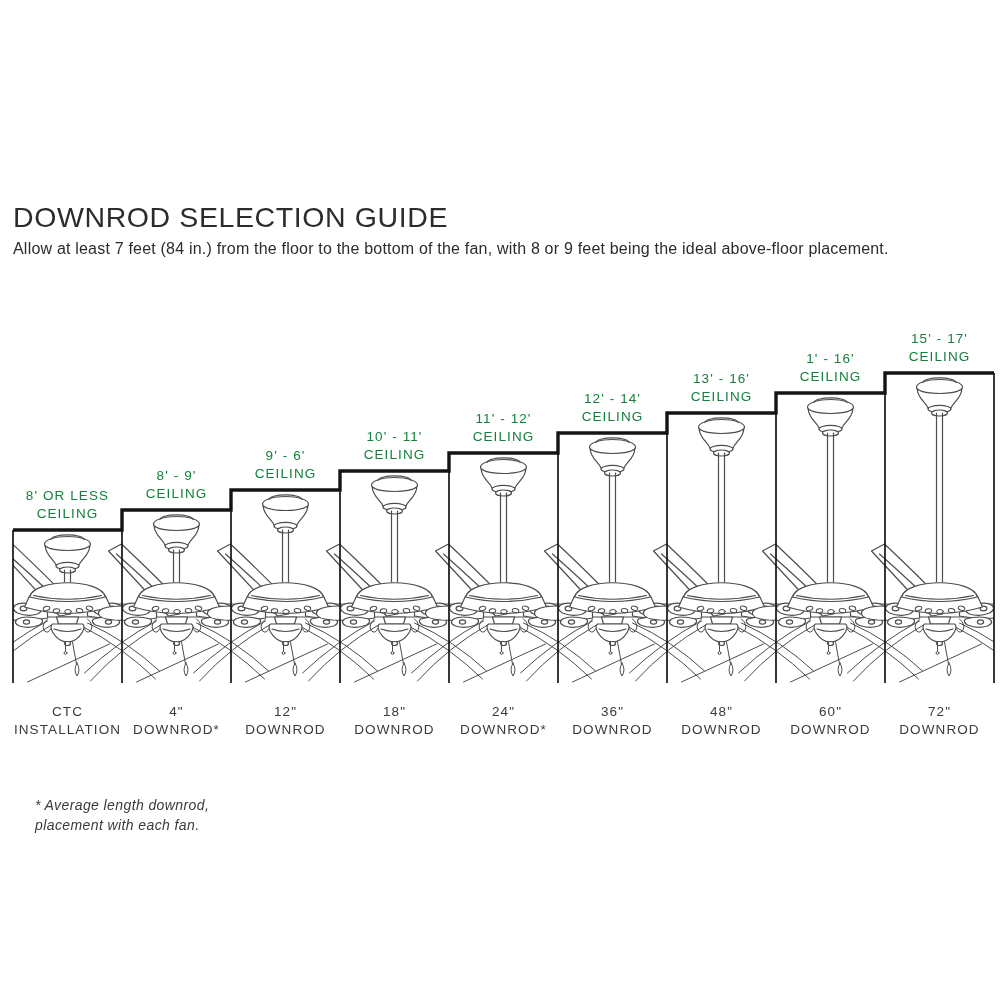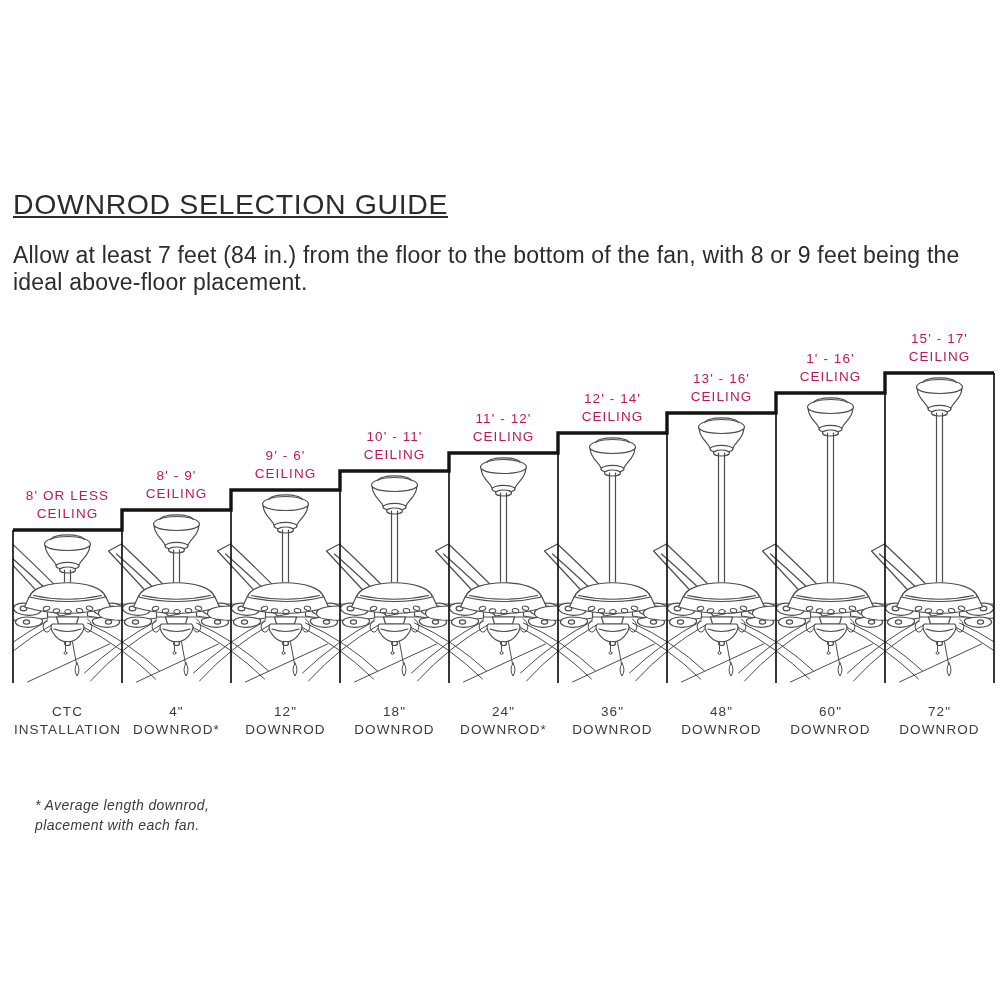--- a/index.html
+++ b/index.html
@@ -2,34 +2,33 @@
 <html style="--lineart: #4d4d4d; --text: #343434;"><head>
 <meta charset="utf-8">
 <style>
   html,body{margin:0;padding:0;background:#fff;}
   body{
     position:relative;width:1000px;height:1000px;overflow:hidden;
     font-family:"Liberation Sans", sans-serif;
     color:var(--text,#343434);
   }
   .page-title{
-    position:absolute;left:13px;top:169px;
+    position:absolute;left:13px;top:182px;
     font-size:28.5px;font-weight:500;letter-spacing:.6px;color:#2c2c2c;
     white-space:nowrap;
-    text-decoration:underline;
   }
   .subtitle{
     position:absolute;left:13px;top:219px;width:948px;
-    font-size:23px;line-height:27px;letter-spacing:.2px;color:#2c2c2c;
+    font-size:16px;line-height:27px;letter-spacing:.2px;color:#2c2c2c;
   }
   .diagram-svg{position:absolute;left:0;top:0;}
   .ceil-label{
     position:absolute;width:109px;height:46px;
     display:flex;flex-direction:column;justify-content:flex-end;align-items:center;
-    font-size:13.5px;line-height:17.5px;letter-spacing:1.1px;color:#be185d;
+    font-size:13.5px;line-height:17.5px;letter-spacing:1.1px;color:#15803d;
     text-align:center;white-space:nowrap;
   }
   .rod-label{
     position:absolute;top:703px;width:109px;
     display:flex;flex-direction:column;align-items:center;
     font-size:13.5px;line-height:17.5px;letter-spacing:1.1px;color:#3a3a3a;
     text-align:left;white-space:nowrap;
   }
   .footnote{
     position:absolute;left:19px;top:795px;

